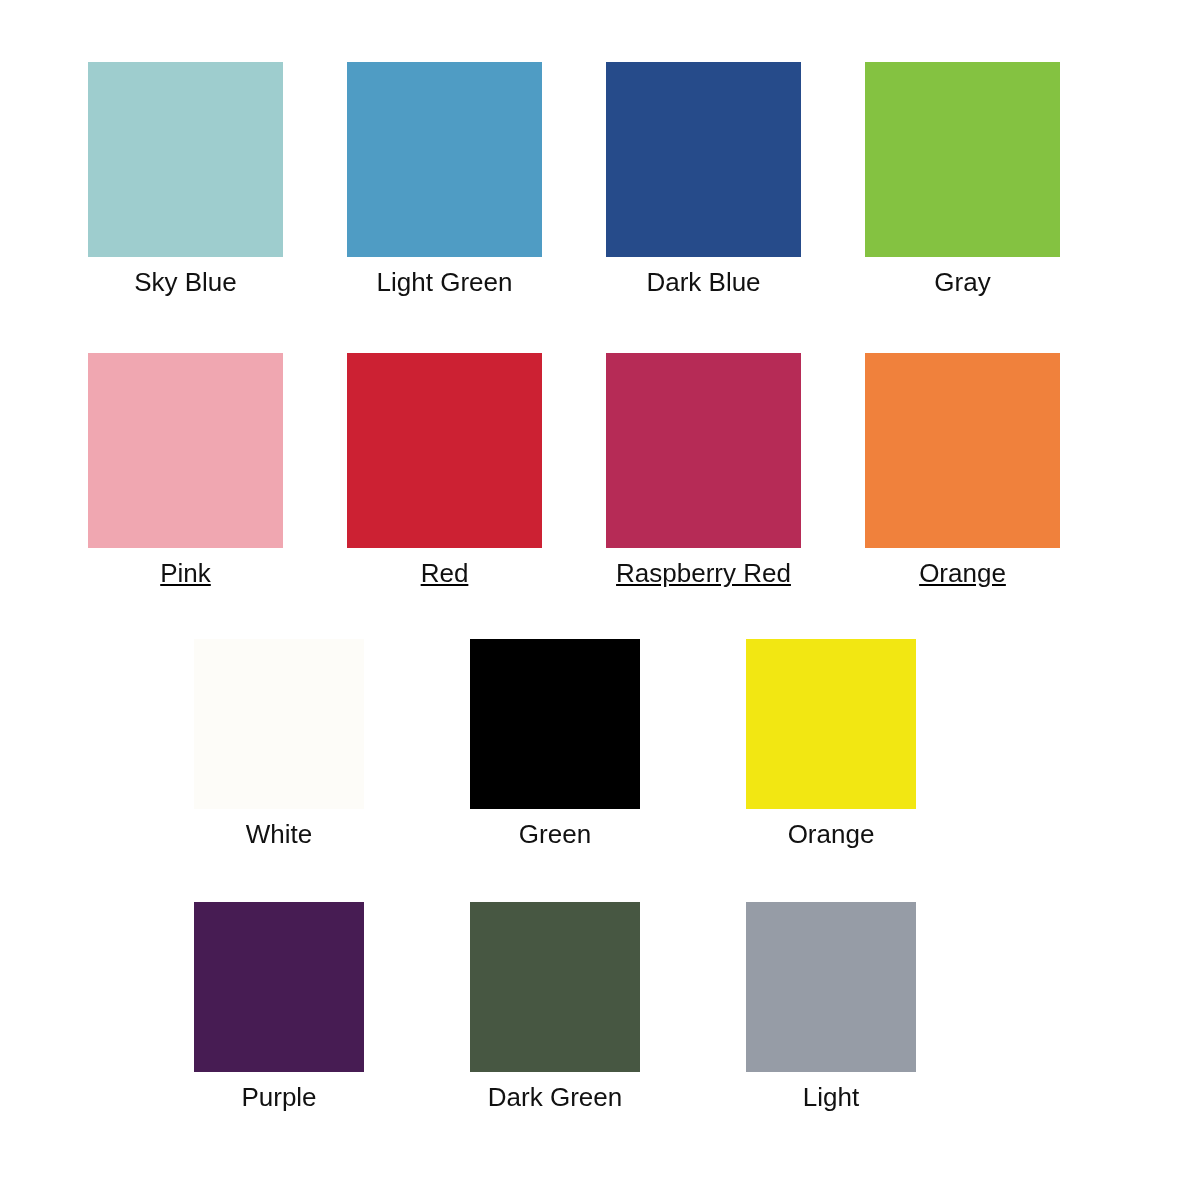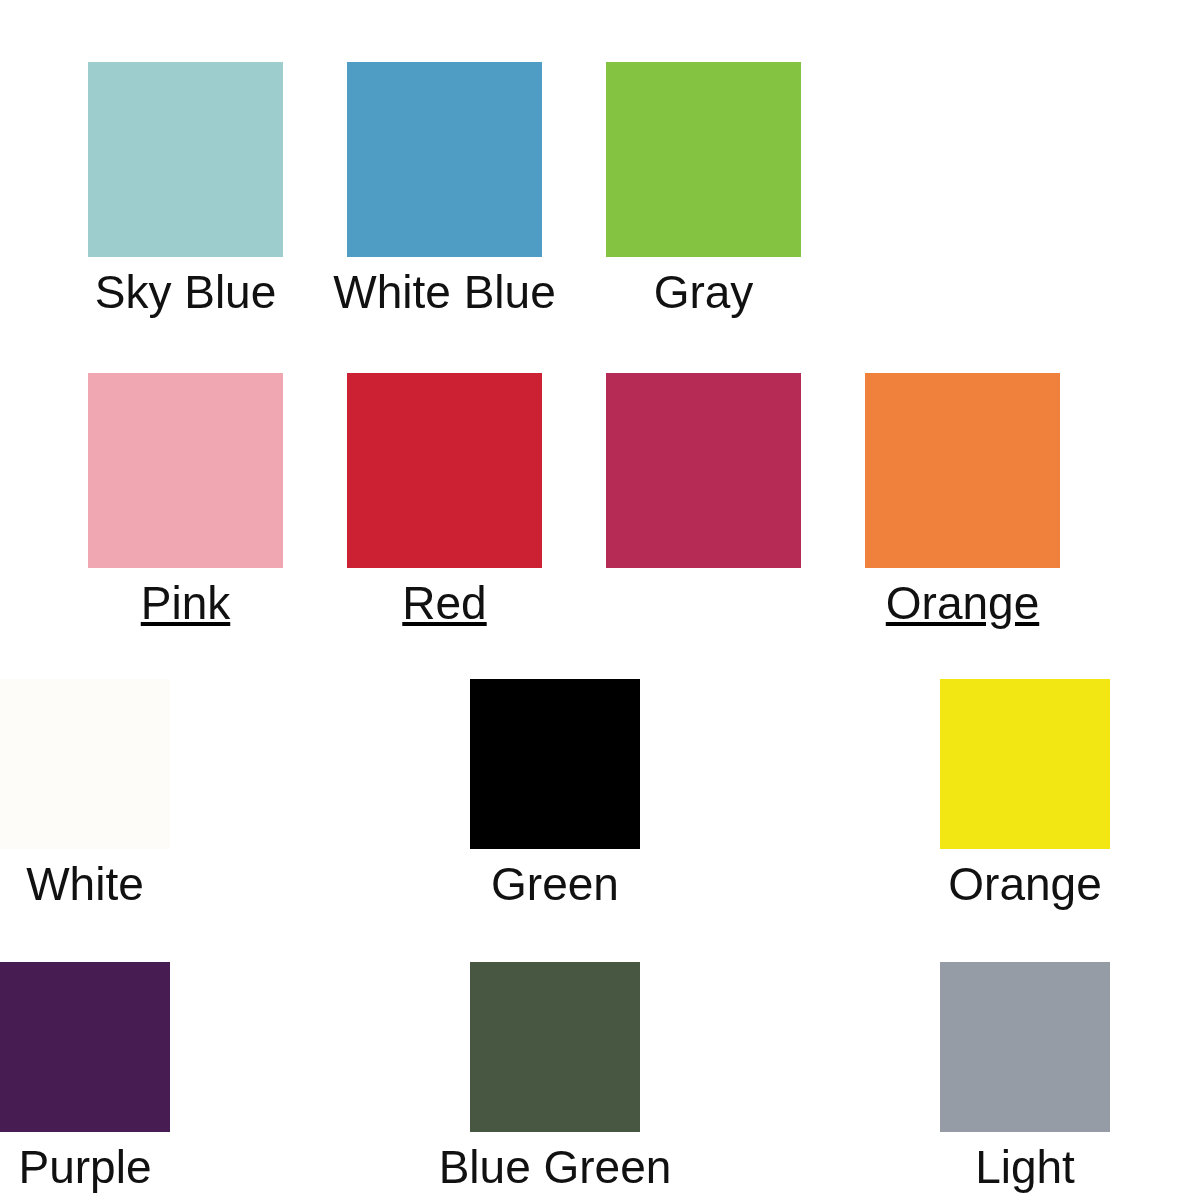--- a/index.html
+++ b/index.html
@@ -40,23 +40,23 @@
   .row-wide .swatch-cell {
     width: 195px;
   }
   .row-wide .swatch-chip {
     width: 195px;
     height: 195px;
   }
 
   
   .row-narrow {
-    justify-content: space-between;
+    justify-content: center;
     padding-right: 90px;
-    gap: 68px;
+    gap: 106px;
   }
   .row-narrow .swatch-cell {
     width: 170px;
   }
   .row-narrow .swatch-chip {
     width: 170px;
     height: 170px;
   }
 
   .swatch-cell {
@@ -66,21 +66,21 @@
     box-sizing: border-box;
   }
 
   .swatch-chip {
     display: block;
     box-sizing: border-box;
   }
 
   .swatch-label {
     margin-top: 12px;
-    font-size: 46px;
+    font-size: 26px;
     line-height: 1.0;
     color: #111111;
     white-space: nowrap;
     text-align: center;
     font-weight: 400;
     letter-spacing: 0px;
   }
 
   
   #row-1 { padding-top: 62px; }
@@ -93,39 +93,44 @@
 
 <div id="palette-board">
 
   <div class="swatch-row row-wide" id="row-1">
     <div class="swatch-cell">
       <div class="swatch-chip" style="background-color: rgb(158, 205, 206);"></div>
       <div class="swatch-label">Sky Blue</div>
     </div>
     <div class="swatch-cell">
       <div class="swatch-chip" style="background-color: rgb(79, 156, 196);"></div>
-      <div class="swatch-label">White Blue</div>
+      <div class="swatch-label">Light Green</div>
+    </div>
+    <div class="swatch-cell">
+      <div class="swatch-chip" style="background-color: rgb(38, 75, 138);"></div>
+      <div class="swatch-label">Dark Blue</div>
     </div>
     <div class="swatch-cell">
       <div class="swatch-chip" style="background-color: rgb(132, 194, 65);"></div>
       <div class="swatch-label">Gray</div>
     </div>
   </div>
 
   <div class="swatch-row row-wide" id="row-2">
     <div class="swatch-cell">
       <div class="swatch-chip" style="background-color: rgb(240, 167, 177);"></div>
       <div class="swatch-label">Pink</div>
     </div>
     <div class="swatch-cell">
       <div class="swatch-chip" style="background-color: rgb(204, 33, 51);"></div>
       <div class="swatch-label">Red</div>
     </div>
     <div class="swatch-cell">
       <div class="swatch-chip" style="background-color: rgb(182, 43, 86);"></div>
+      <div class="swatch-label">Raspberry Red</div>
     </div>
     <div class="swatch-cell">
       <div class="swatch-chip" style="background-color: rgb(240, 129, 60);"></div>
       <div class="swatch-label">Orange</div>
     </div>
   </div>
 
   <div class="swatch-row row-narrow" id="row-3">
     <div class="swatch-cell">
       <div class="swatch-chip" style="background-color: rgb(253, 252, 248);"></div>
@@ -141,21 +146,21 @@
     </div>
   </div>
 
   <div class="swatch-row row-narrow" id="row-4">
     <div class="swatch-cell">
       <div class="swatch-chip" style="background-color: rgb(71, 28, 83);"></div>
       <div class="swatch-label">Purple</div>
     </div>
     <div class="swatch-cell">
       <div class="swatch-chip" style="background-color: rgb(71, 87, 66);"></div>
-      <div class="swatch-label">Blue Green</div>
+      <div class="swatch-label">Dark Green</div>
     </div>
     <div class="swatch-cell">
       <div class="swatch-chip" style="background-color: rgb(150, 156, 166);"></div>
       <div class="swatch-label">Light</div>
     </div>
   </div>
 
 </div>
 
 </body></html>

